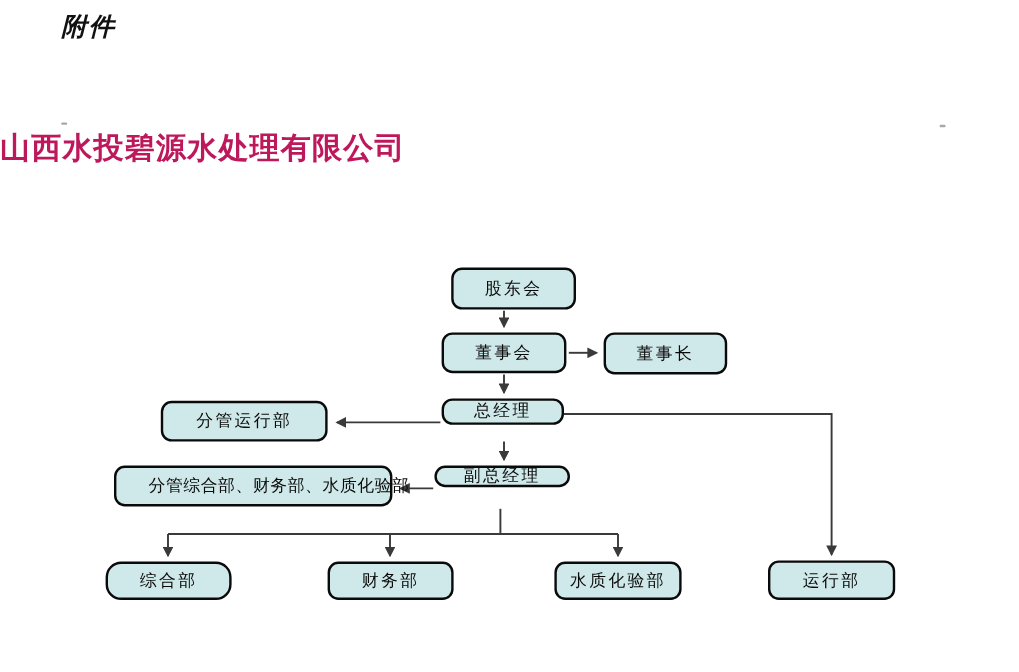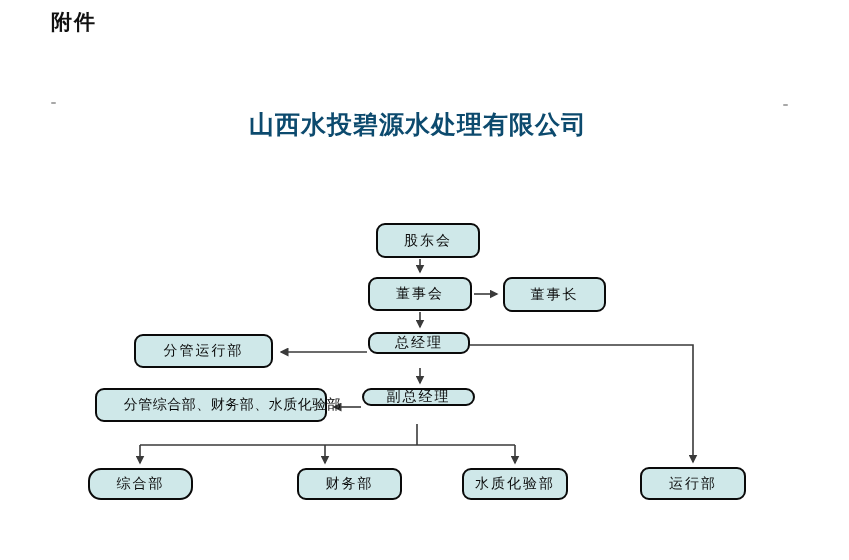--- a/index.html
+++ b/index.html
@@ -7,26 +7,27 @@
     position:relative;
     width:849px;height:560px;
     background:#ffffff;
     overflow:hidden;
     font-family:"Liberation Sans","DejaVu Sans",sans-serif;
   }
   .attachment{
     position:absolute;left:51px;top:8px;
     font-size:21px;font-weight:700;color:#111;
     letter-spacing:2px;
+    font-style:italic;
   }
   .title-block{
     position:absolute;left:0;top:108px;width:836px;
-    text-align:center;
+    text-align:left;
     font-family:"Liberation Serif","DejaVu Serif",serif;
-    font-weight:700;color:#0c4a6e;
+    font-weight:700;color:#be185d;
   }
   .title-line{font-size:25px;line-height:33px;letter-spacing:1px;}
   .stray{position:absolute;background:#a8a8a8;border-radius:1px;}
   .stray.left{left:51px;top:102px;width:5px;height:2px;}
   .stray.right{left:783px;top:104px;width:5px;height:2px;}
   .connectors{position:absolute;left:0;top:0;width:849px;height:560px;pointer-events:none;}
   .node{
     position:absolute;
     box-sizing:border-box;
     background:#cfe8e9;
@@ -37,21 +38,21 @@
     white-space:nowrap;
   }
   .n-shareholders{left:376px;top:223px;width:104px;height:35px;}
   .n-board{left:368px;top:277px;width:104px;height:34px;}
   .n-chairman{left:503px;top:277px;width:103px;height:35px;}
   .n-gm{left:368px;top:332px;width:102px;height:22px;}
   .n-ops-oversight{left:134px;top:334px;width:139px;height:34px;}
   .n-dgm{left:362px;top:388px;width:113px;height:18px;}
   .n-depts-oversight{left:95px;top:388px;width:232px;height:34px;letter-spacing:0.5px;padding-left:43px;}
   .n-general{left:88px;top:468px;width:105px;height:32px;border-radius:13px;}
-  .n-finance{left:273px;top:468px;width:105px;height:32px;margin-left:24px;}
+  .n-finance{left:273px;top:468px;width:105px;height:32px;}
   .n-waterquality{left:462px;top:468px;width:106px;height:32px;}
   .n-operations{left:640px;top:467px;width:106px;height:33px;}
 </style>
 </head>
 <body>
 
 <div class="page">
 
   <div class="attachment">附件</div>
 

